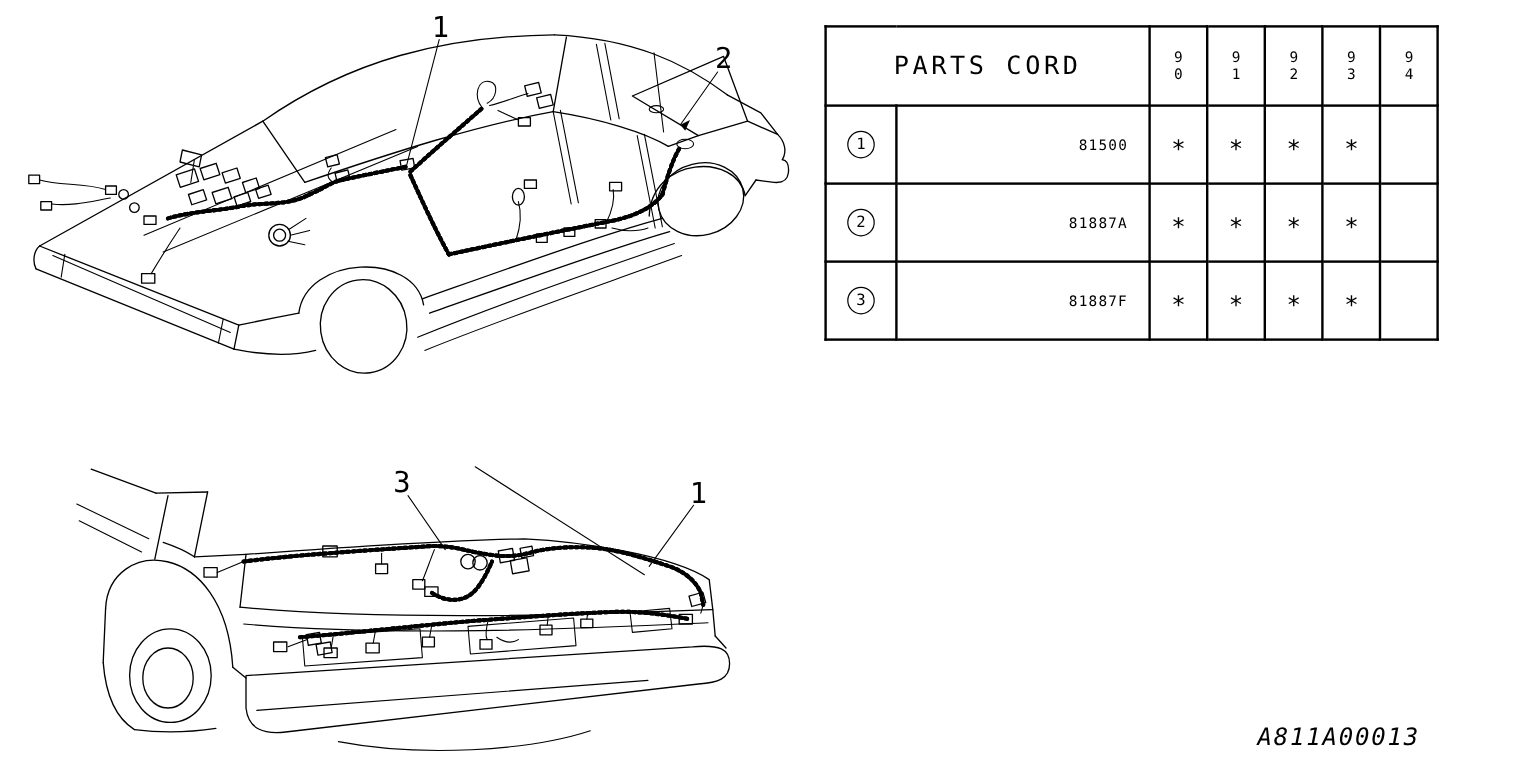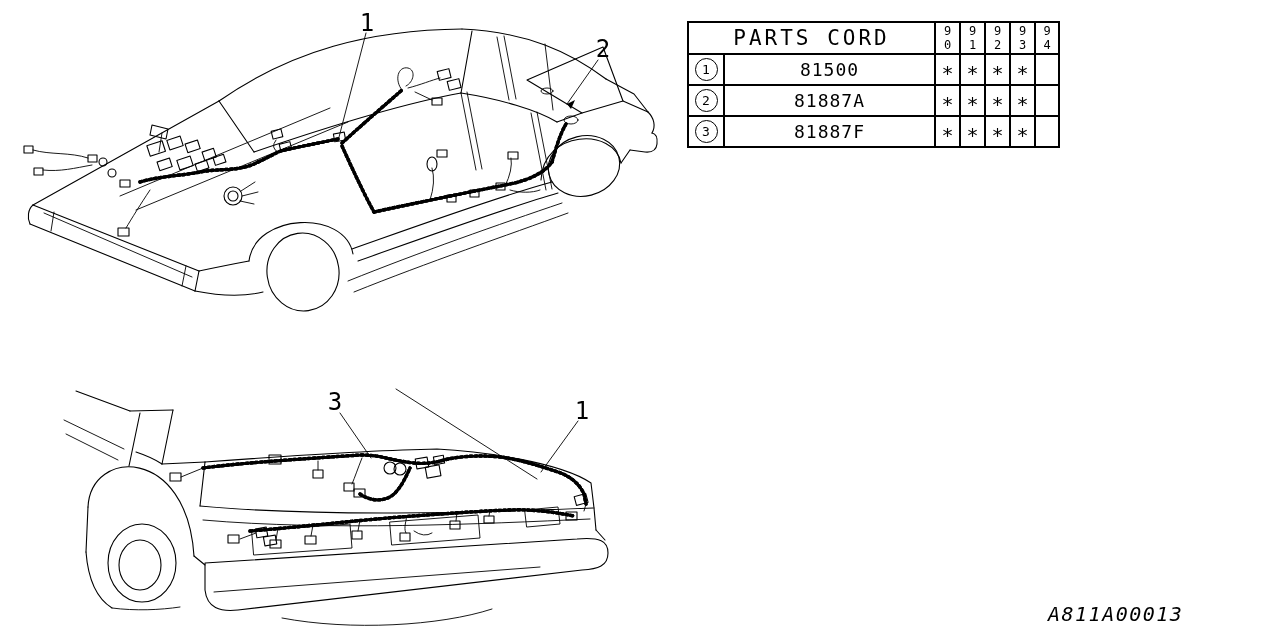--- a/index.html
+++ b/index.html
@@ -9,31 +9,31 @@
   .fig path,.fig line,.fig ellipse,.fig circle,.fig rect,.fig polygon{
       fill:none;stroke:#000;stroke-width:1.1;stroke-linecap:round;stroke-linejoin:round;}
   .fig .chain{stroke-width:3.4;stroke-dasharray:2.2 2.6;}
   .fig .spine{stroke-width:.9;stroke-dasharray:none;}
   .fig .thin{stroke-width:.9;}
   .fig text{font-family:"DejaVu Sans Mono","Liberation Mono",monospace;font-size:24px;
             fill:#000;stroke:none;}
   .fig .fill{fill:#000;stroke:none;}
 
   table.parts{position:absolute;left:687px;top:21px;border-collapse:collapse;table-layout:fixed;}
-  table.parts td{border:2px solid #000;padding:0;vertical-align:middle;}
+  table.parts td{border:2px solid #000;padding:17px;vertical-align:middle;}
   table.parts tr.head td{height:30px;}
   table.parts tr.row td{height:29px;}
   .pc-title{font-size:21px;letter-spacing:3px;text-align:center;white-space:nowrap;}
   .yr{text-align:center;}
   .year-stack{writing-mode:vertical-rl;text-orientation:upright;margin:0 auto;
               font-size:12px;letter-spacing:0;line-height:12px;}
   .refc{text-align:center;}
   .ref-circle{width:21px;height:21px;border:1.5px solid #000;border-radius:50%;
               margin:0 auto;font-size:13px;line-height:21px;text-align:center;}
-  .part-no{font-size:18px;letter-spacing:1px;padding-left:14px;text-align:center;}
+  .part-no{font-size:12px;letter-spacing:1px;padding-left:14px;text-align:right;}
   .mark{text-align:center;}
   .mark span{display:inline-block;transform:translateY(3px);font-size:20px;}
 
   .code{position:absolute;left:1048px;top:602px;font-size:20px;font-style:italic;
         letter-spacing:1.5px;white-space:nowrap;text-align:center;}
 </style>
 </head>
 <body>
 
 <div class="canvas">

